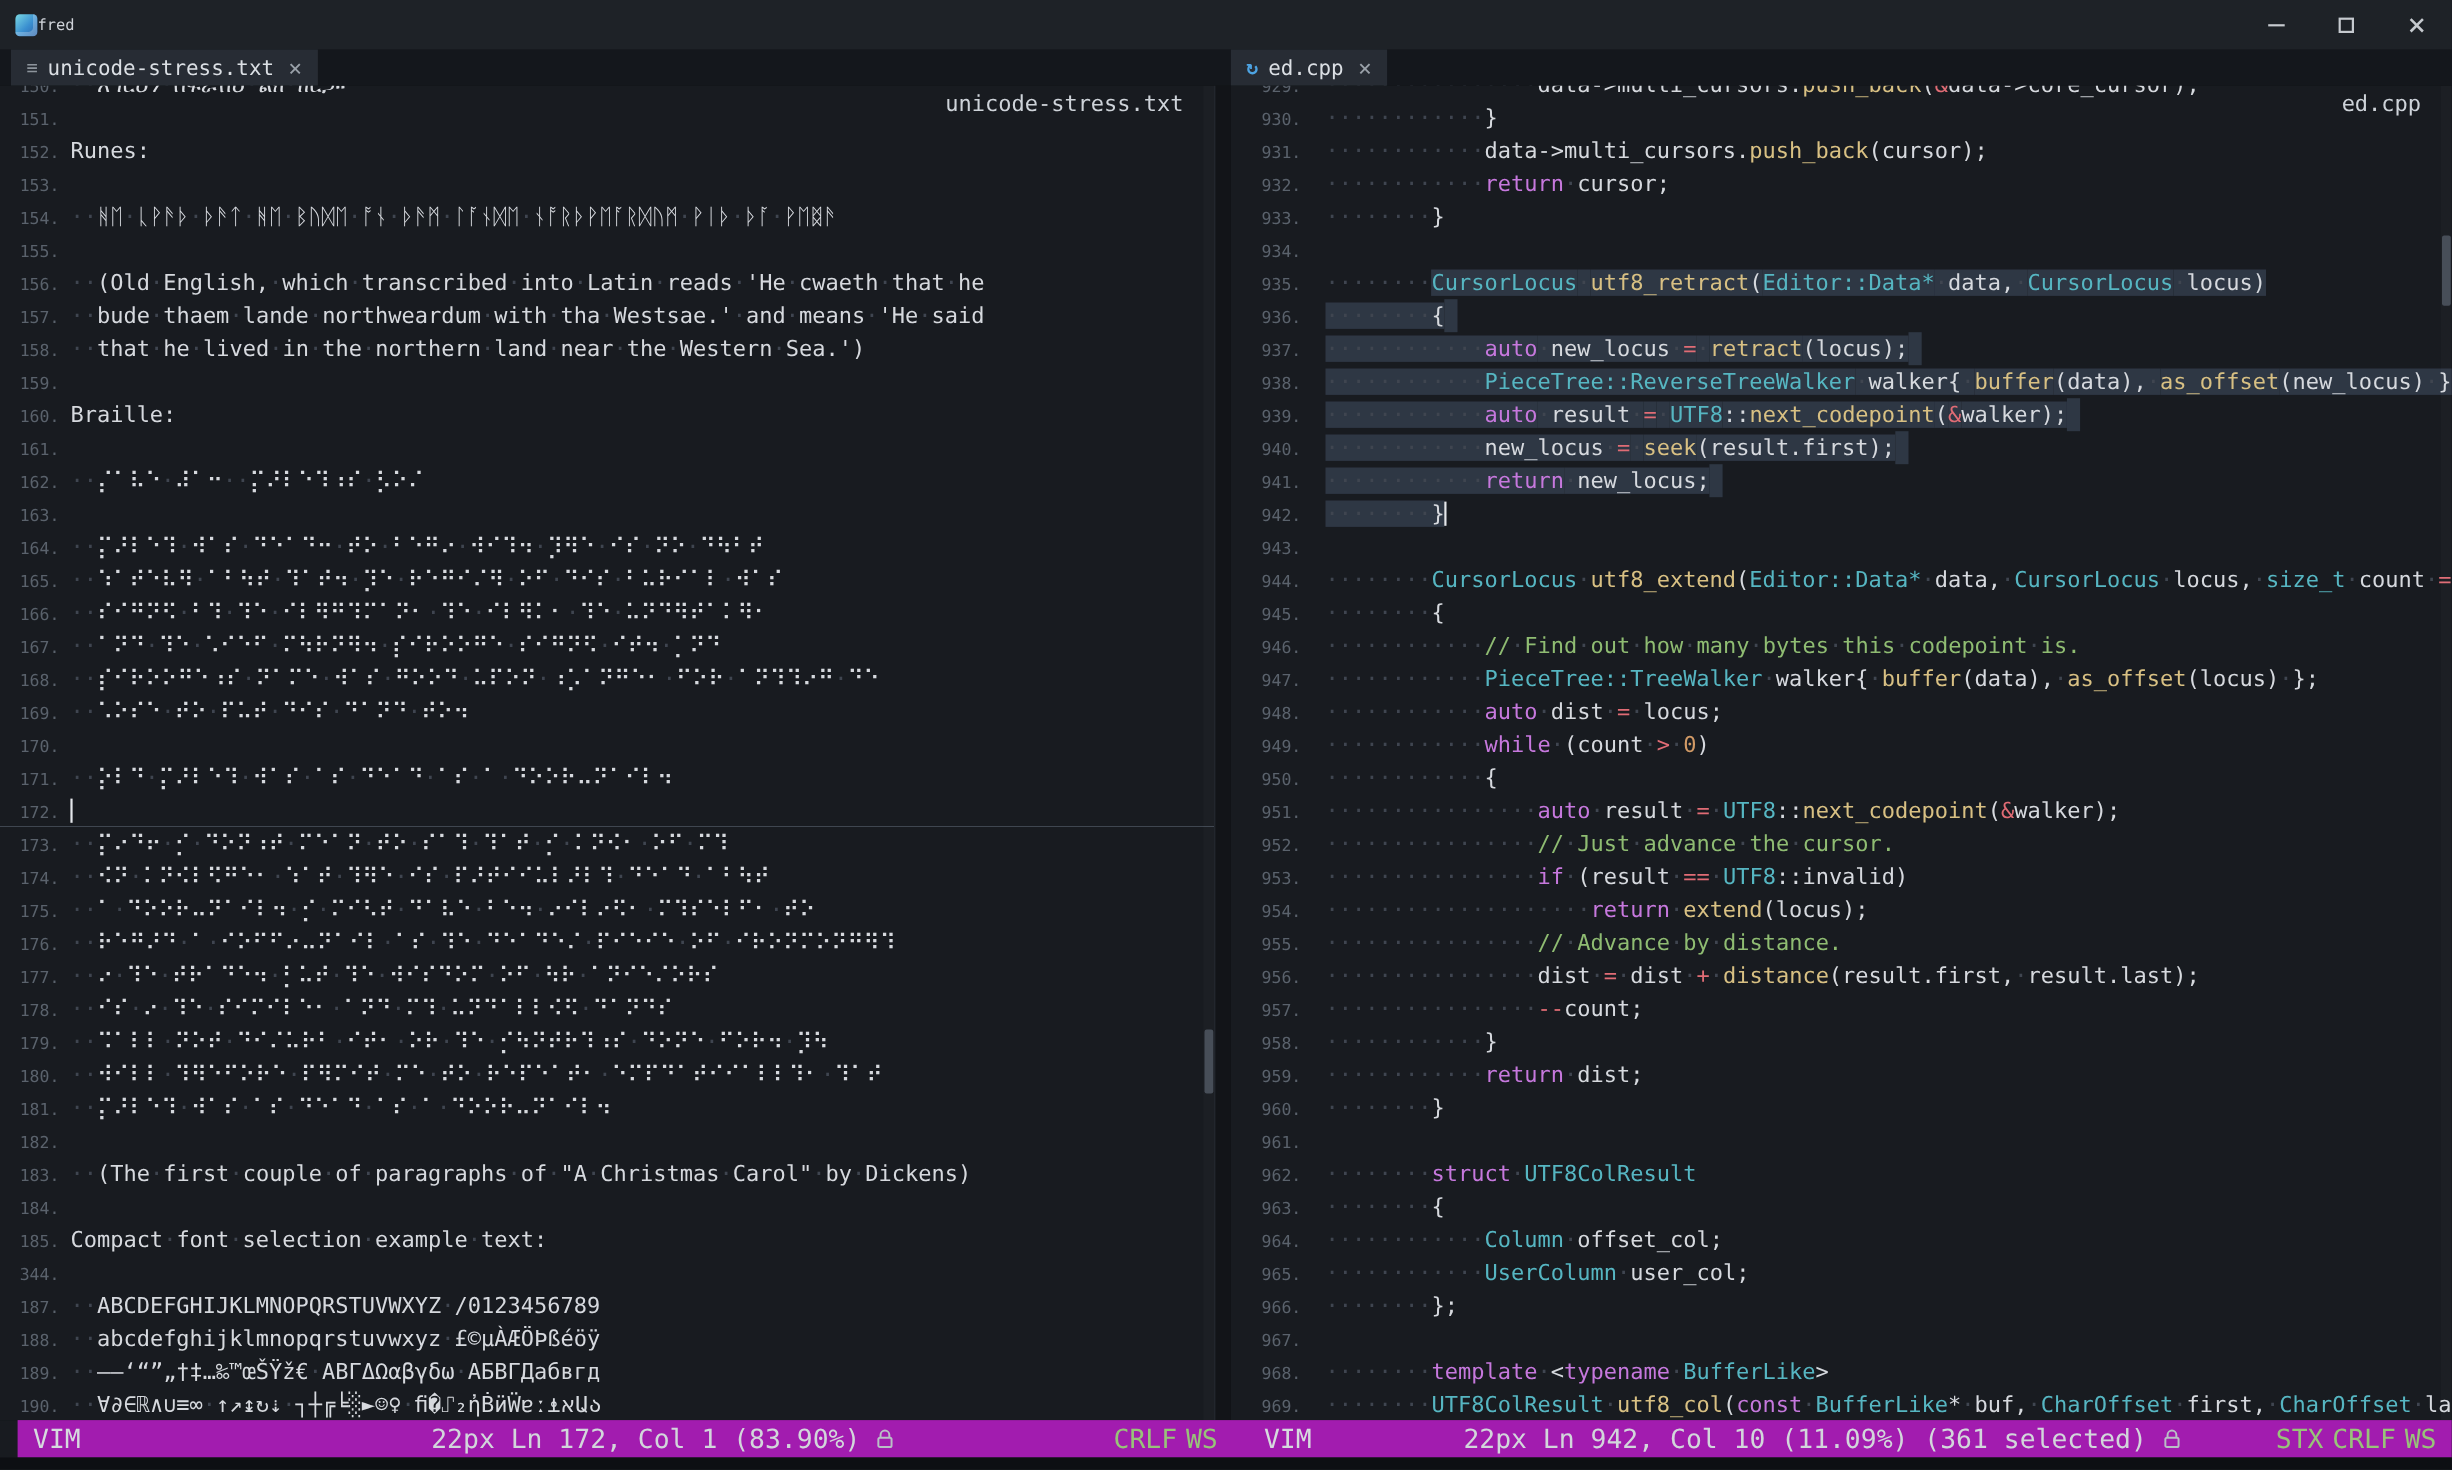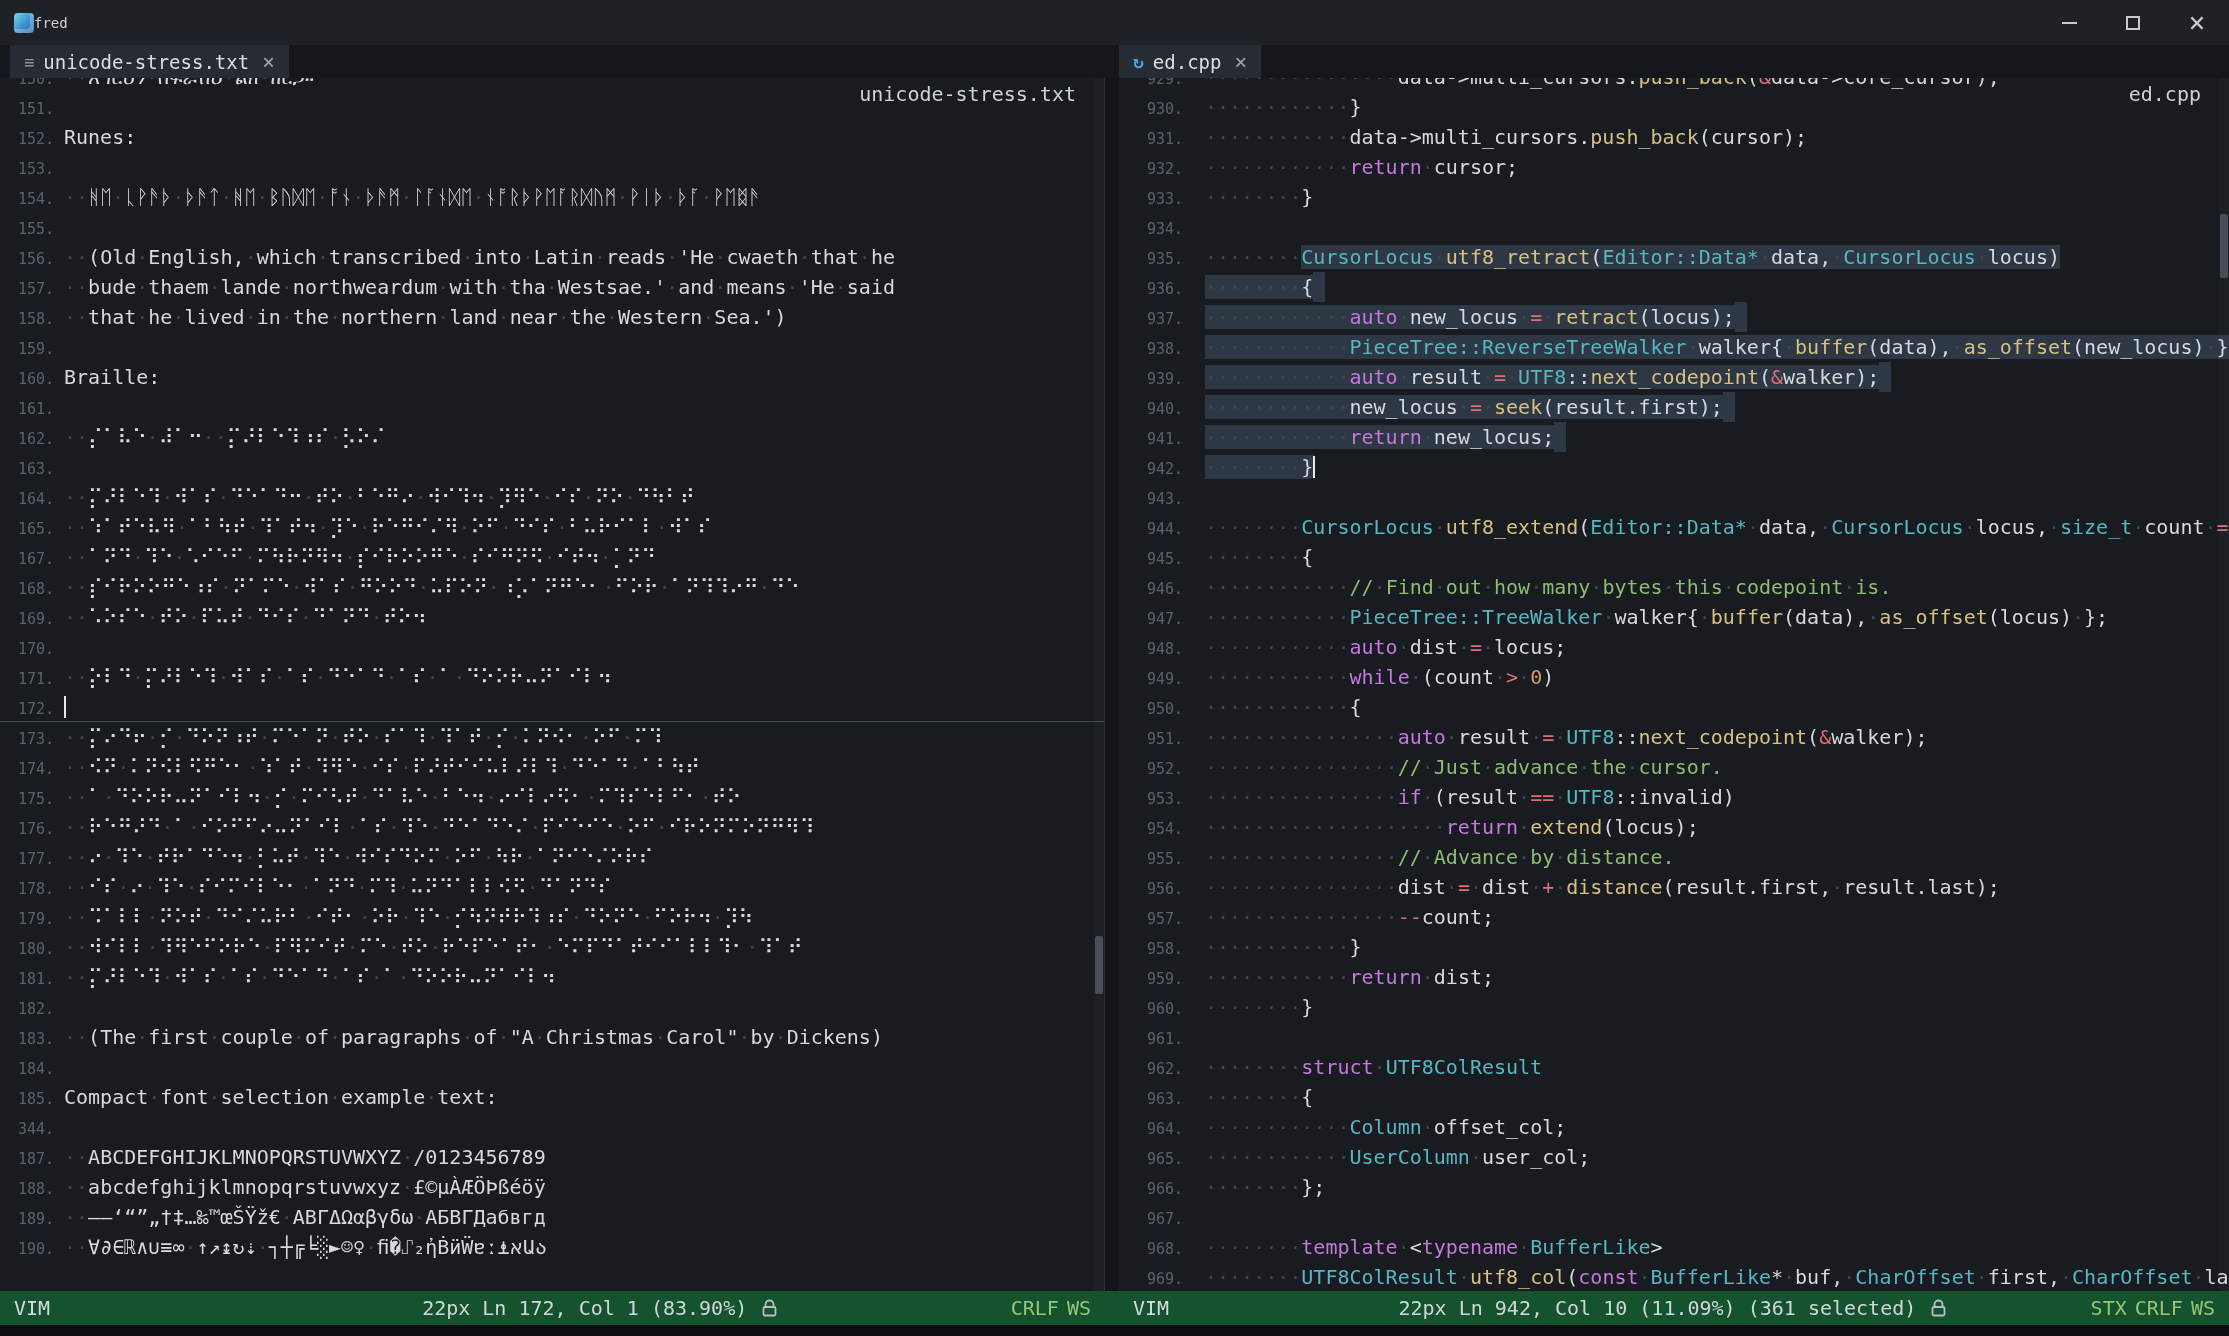--- a/index.html
+++ b/index.html
@@ -47,21 +47,21 @@
   .sel{background:#2e3744}
   .nlpad{display:inline-block;width:12px;height:30px;vertical-align:top}
   .caret{display:inline-block;width:2px;height:22px;background:#e4e7eb;vertical-align:-4px}
   .overlay-name{position:absolute;top:4px;right:28px;font-size:20px;color:#ced3d9;z-index:3}
   .scrollbar{position:absolute;right:0;top:0;bottom:0;width:10px;background:rgba(255,255,255,0.02)}
   .sthumb{position:absolute;left:1px;right:1px;background:#474e58;border-radius:2px}
   #pane-0 .sthumb{top:858px;height:58px}
   #pane-1 .sthumb{top:136px;height:64px}
 
   
-  .statusbar{position:absolute;left:0;right:0;bottom:11px;height:34px;background:#14532d;font-size:20px;color:#d2d6db}
+  .statusbar{position:absolute;left:16px;right:0;bottom:11px;height:34px;background:#a21caf;font-size:24px;color:#d2d6db}
   .sseg{position:absolute;top:0;bottom:0;display:flex;align-items:center;padding:0 14px;white-space:pre}
   #sseg-0{left:0;width:1105px}
   #sseg-1{left:1119px;right:0}
   .sp1{flex:1.6}.sp2{flex:1}
   .smode{color:#d6dade}
   .spos{color:#d2d6db}
   .slock{margin-left:14px;display:flex;align-items:center}
   .sflags{display:flex;gap:8px}
   .sflag{color:#98c379}
   .bottomstrip{position:absolute;left:0;right:0;bottom:0;height:11px;background:#0d0f13}
@@ -112,20 +112,21 @@
           <div class="row"><span class="ln">156.</span><span><span class="tp"><span class="ws">··</span>(Old<span class="ws">·</span>English,<span class="ws">·</span>which<span class="ws">·</span>transcribed<span class="ws">·</span>into<span class="ws">·</span>Latin<span class="ws">·</span>reads<span class="ws">·</span>'He<span class="ws">·</span>cwaeth<span class="ws">·</span>that<span class="ws">·</span>he</span></span></div>
           <div class="row"><span class="ln">157.</span><span><span class="tp"><span class="ws">··</span>bude<span class="ws">·</span>thaem<span class="ws">·</span>lande<span class="ws">·</span>northweardum<span class="ws">·</span>with<span class="ws">·</span>tha<span class="ws">·</span>Westsae.'<span class="ws">·</span>and<span class="ws">·</span>means<span class="ws">·</span>'He<span class="ws">·</span>said</span></span></div>
           <div class="row"><span class="ln">158.</span><span><span class="tp"><span class="ws">··</span>that<span class="ws">·</span>he<span class="ws">·</span>lived<span class="ws">·</span>in<span class="ws">·</span>the<span class="ws">·</span>northern<span class="ws">·</span>land<span class="ws">·</span>near<span class="ws">·</span>the<span class="ws">·</span>Western<span class="ws">·</span>Sea.')</span></span></div>
           <div class="row"><span class="ln">159.</span><span></span></div>
           <div class="row"><span class="ln">160.</span><span><span class="tp">Braille:</span></span></div>
           <div class="row"><span class="ln">161.</span><span></span></div>
           <div class="row"><span class="ln">162.</span><span><span class="tp"><span class="ws">··</span>⡌⠁⠧⠑<span class="ws">·</span>⠼⠁⠒<span class="ws">··</span>⡍⠜⠇⠑⠹⠰⠎<span class="ws">·</span>⡣⠕⠌</span></span></div>
           <div class="row"><span class="ln">163.</span><span></span></div>
           <div class="row"><span class="ln">164.</span><span><span class="tp"><span class="ws">··</span>⡍⠜⠇⠑⠹<span class="ws">·</span>⠺⠁⠎<span class="ws">·</span>⠙⠑⠁⠙⠒<span class="ws">·</span>⠞⠕<span class="ws">·</span>⠃⠑⠛⠔<span class="ws">·</span>⠺⠊⠹⠲<span class="ws">·</span>⡹⠻⠑<span class="ws">·</span>⠊⠎<span class="ws">·</span>⠝⠕<span class="ws">·</span>⠙⠳⠃⠞</span></span></div>
           <div class="row"><span class="ln">165.</span><span><span class="tp"><span class="ws">··</span>⠱⠁⠞⠑⠧⠻<span class="ws">·</span>⠁⠃⠳⠞<span class="ws">·</span>⠹⠁⠞⠲<span class="ws">·</span>⡹⠑<span class="ws">·</span>⠗⠑⠛⠊⠌⠻<span class="ws">·</span>⠕⠋<span class="ws">·</span>⠙⠊⠎<span class="ws">·</span>⠃⠥⠗⠊⠁⠇<span class="ws">·</span>⠺⠁⠎</span></span></div>
+          <div class="row"><span class="ln">166.</span><span><span class="tp"><span class="ws">··</span>⠎⠊⠛⠝⠫<span class="ws">·</span>⠃⠹<span class="ws">·</span>⠹⠑<span class="ws">·</span>⠊⠇⠻⠛⠹⠍⠁⠝⠂<span class="ws">·</span>⠹⠑<span class="ws">·</span>⠊⠇⠻⠅⠂<span class="ws">·</span>⠹⠑<span class="ws">·</span>⠥⠝⠙⠻⠞⠁⠅⠻⠂</span></span></div>
           <div class="row"><span class="ln">167.</span><span><span class="tp"><span class="ws">··</span>⠁⠝⠙<span class="ws">·</span>⠹⠑<span class="ws">·</span>⠡⠊⠑⠋<span class="ws">·</span>⠍⠳⠗⠝⠻⠲<span class="ws">·</span>⡎⠊⠗⠕⠕⠛⠑<span class="ws">·</span>⠎⠊⠛⠝⠫<span class="ws">·</span>⠊⠞⠲<span class="ws">·</span>⡁⠝⠙</span></span></div>
           <div class="row"><span class="ln">168.</span><span><span class="tp"><span class="ws">··</span>⡎⠊⠗⠕⠕⠛⠑⠰⠎<span class="ws">·</span>⠝⠁⠍⠑<span class="ws">·</span>⠺⠁⠎<span class="ws">·</span>⠛⠕⠕⠙<span class="ws">·</span>⠥⠏⠕⠝<span class="ws">·</span>⠰⡡⠁⠝⠛⠑⠂<span class="ws">·</span>⠋⠕⠗<span class="ws">·</span>⠁⠝⠹⠹⠔⠛<span class="ws">·</span>⠙⠑</span></span></div>
           <div class="row"><span class="ln">169.</span><span><span class="tp"><span class="ws">··</span>⠡⠕⠎⠑<span class="ws">·</span>⠞⠕<span class="ws">·</span>⠏⠥⠞<span class="ws">·</span>⠙⠊⠎<span class="ws">·</span>⠙⠁⠝⠙<span class="ws">·</span>⠞⠕⠲</span></span></div>
           <div class="row"><span class="ln">170.</span><span></span></div>
           <div class="row"><span class="ln">171.</span><span><span class="tp"><span class="ws">··</span>⡕⠇⠙<span class="ws">·</span>⡍⠜⠇⠑⠹<span class="ws">·</span>⠺⠁⠎<span class="ws">·</span>⠁⠎<span class="ws">·</span>⠙⠑⠁⠙<span class="ws">·</span>⠁⠎<span class="ws">·</span>⠁<span class="ws">·</span>⠙⠕⠕⠗⠤⠝⠁⠊⠇⠲</span></span></div>
           <div class="row current"><span class="ln">172.</span><span><span class="caret"></span></span></div>
           <div class="row"><span class="ln">173.</span><span><span class="tp"><span class="ws">··</span>⡍⠔⠙⠖<span class="ws">·</span>⡊<span class="ws">·</span>⠙⠕⠝⠰⠞<span class="ws">·</span>⠍⠑⠁⠝<span class="ws">·</span>⠞⠕<span class="ws">·</span>⠎⠁⠹<span class="ws">·</span>⠹⠁⠞<span class="ws">·</span>⡊<span class="ws">·</span>⠅⠝⠪⠂<span class="ws">·</span>⠕⠋<span class="ws">·</span>⠍⠹</span></span></div>
           <div class="row"><span class="ln">174.</span><span><span class="tp"><span class="ws">··</span>⠪⠝<span class="ws">·</span>⠅⠝⠪⠇⠫⠛⠑⠂<span class="ws">·</span>⠱⠁⠞<span class="ws">·</span>⠹⠻⠑<span class="ws">·</span>⠊⠎<span class="ws">·</span>⠏⠜⠞⠊⠊⠥⠇⠜⠇⠹<span class="ws">·</span>⠙⠑⠁⠙<span class="ws">·</span>⠁⠃⠳⠞</span></span></div>
           <div class="row"><span class="ln">175.</span><span><span class="tp"><span class="ws">··</span>⠁<span class="ws">·</span>⠙⠕⠕⠗⠤⠝⠁⠊⠇⠲<span class="ws">·</span>⡊<span class="ws">·</span>⠍⠊⠣⠞<span class="ws">·</span>⠙⠁⠧⠑<span class="ws">·</span>⠃⠑⠲<span class="ws">·</span>⠔⠊⠇⠔⠫⠂<span class="ws">·</span>⠍⠹⠎⠑⠇⠋⠂<span class="ws">·</span>⠞⠕</span></span></div>
           <div class="row"><span class="ln">176.</span><span><span class="tp"><span class="ws">··</span>⠗⠑⠛⠜⠙<span class="ws">·</span>⠁<span class="ws">·</span>⠊⠕⠋⠋⠔⠤⠝⠁⠊⠇<span class="ws">·</span>⠁⠎<span class="ws">·</span>⠹⠑<span class="ws">·</span>⠙⠑⠁⠙⠑⠌<span class="ws">·</span>⠏⠊⠑⠊⠑<span class="ws">·</span>⠕⠋<span class="ws">·</span>⠊⠗⠕⠝⠍⠕⠝⠛⠻⠹</span></span></div>

